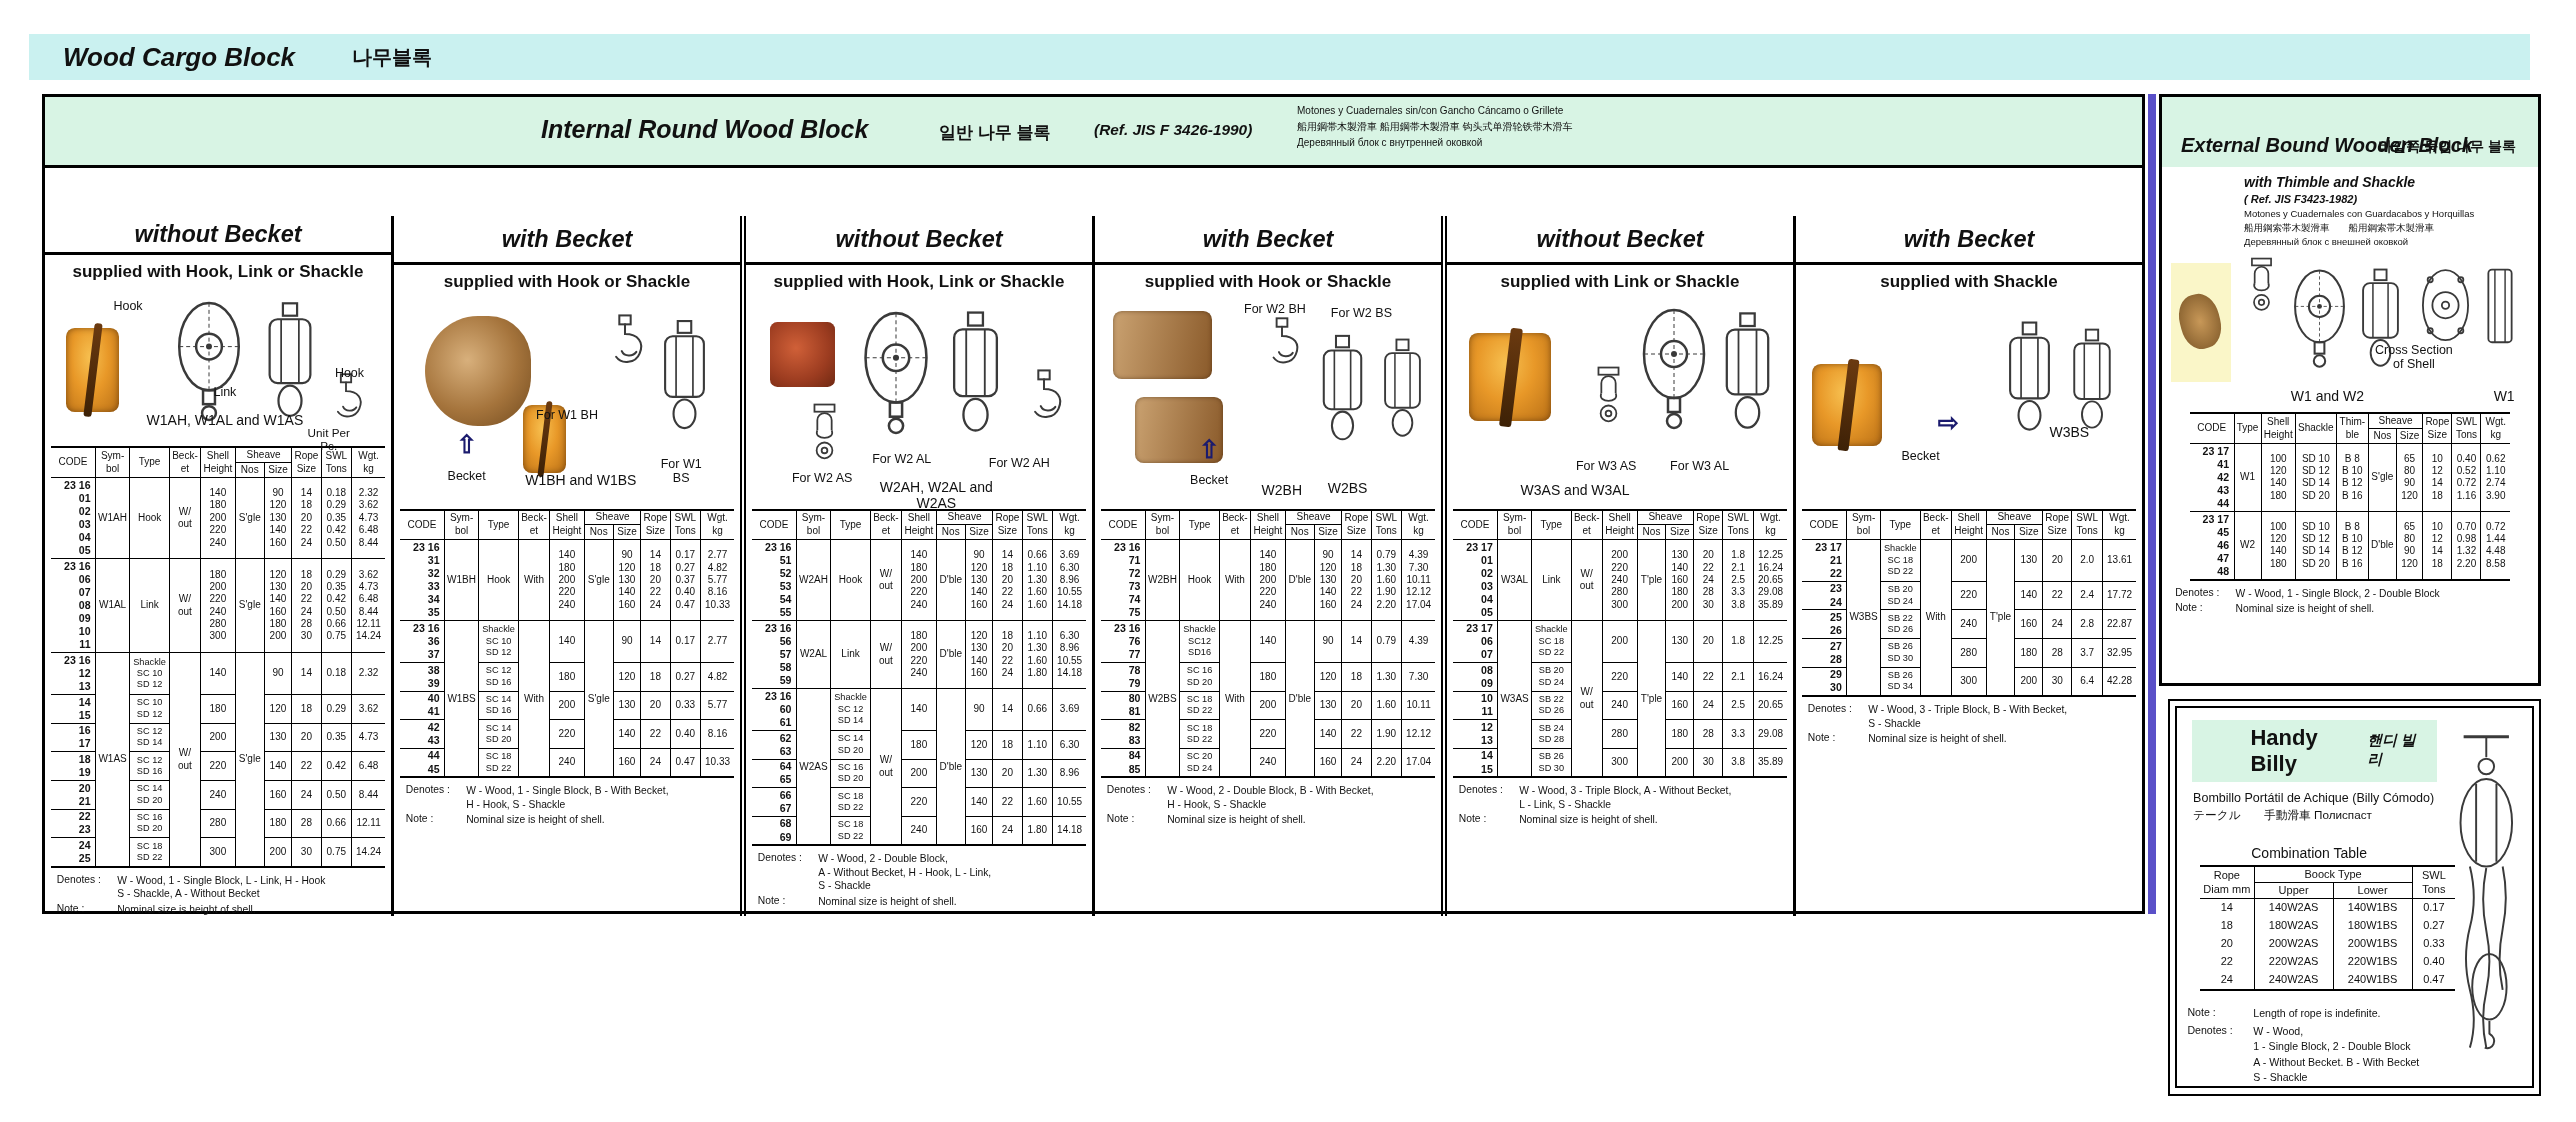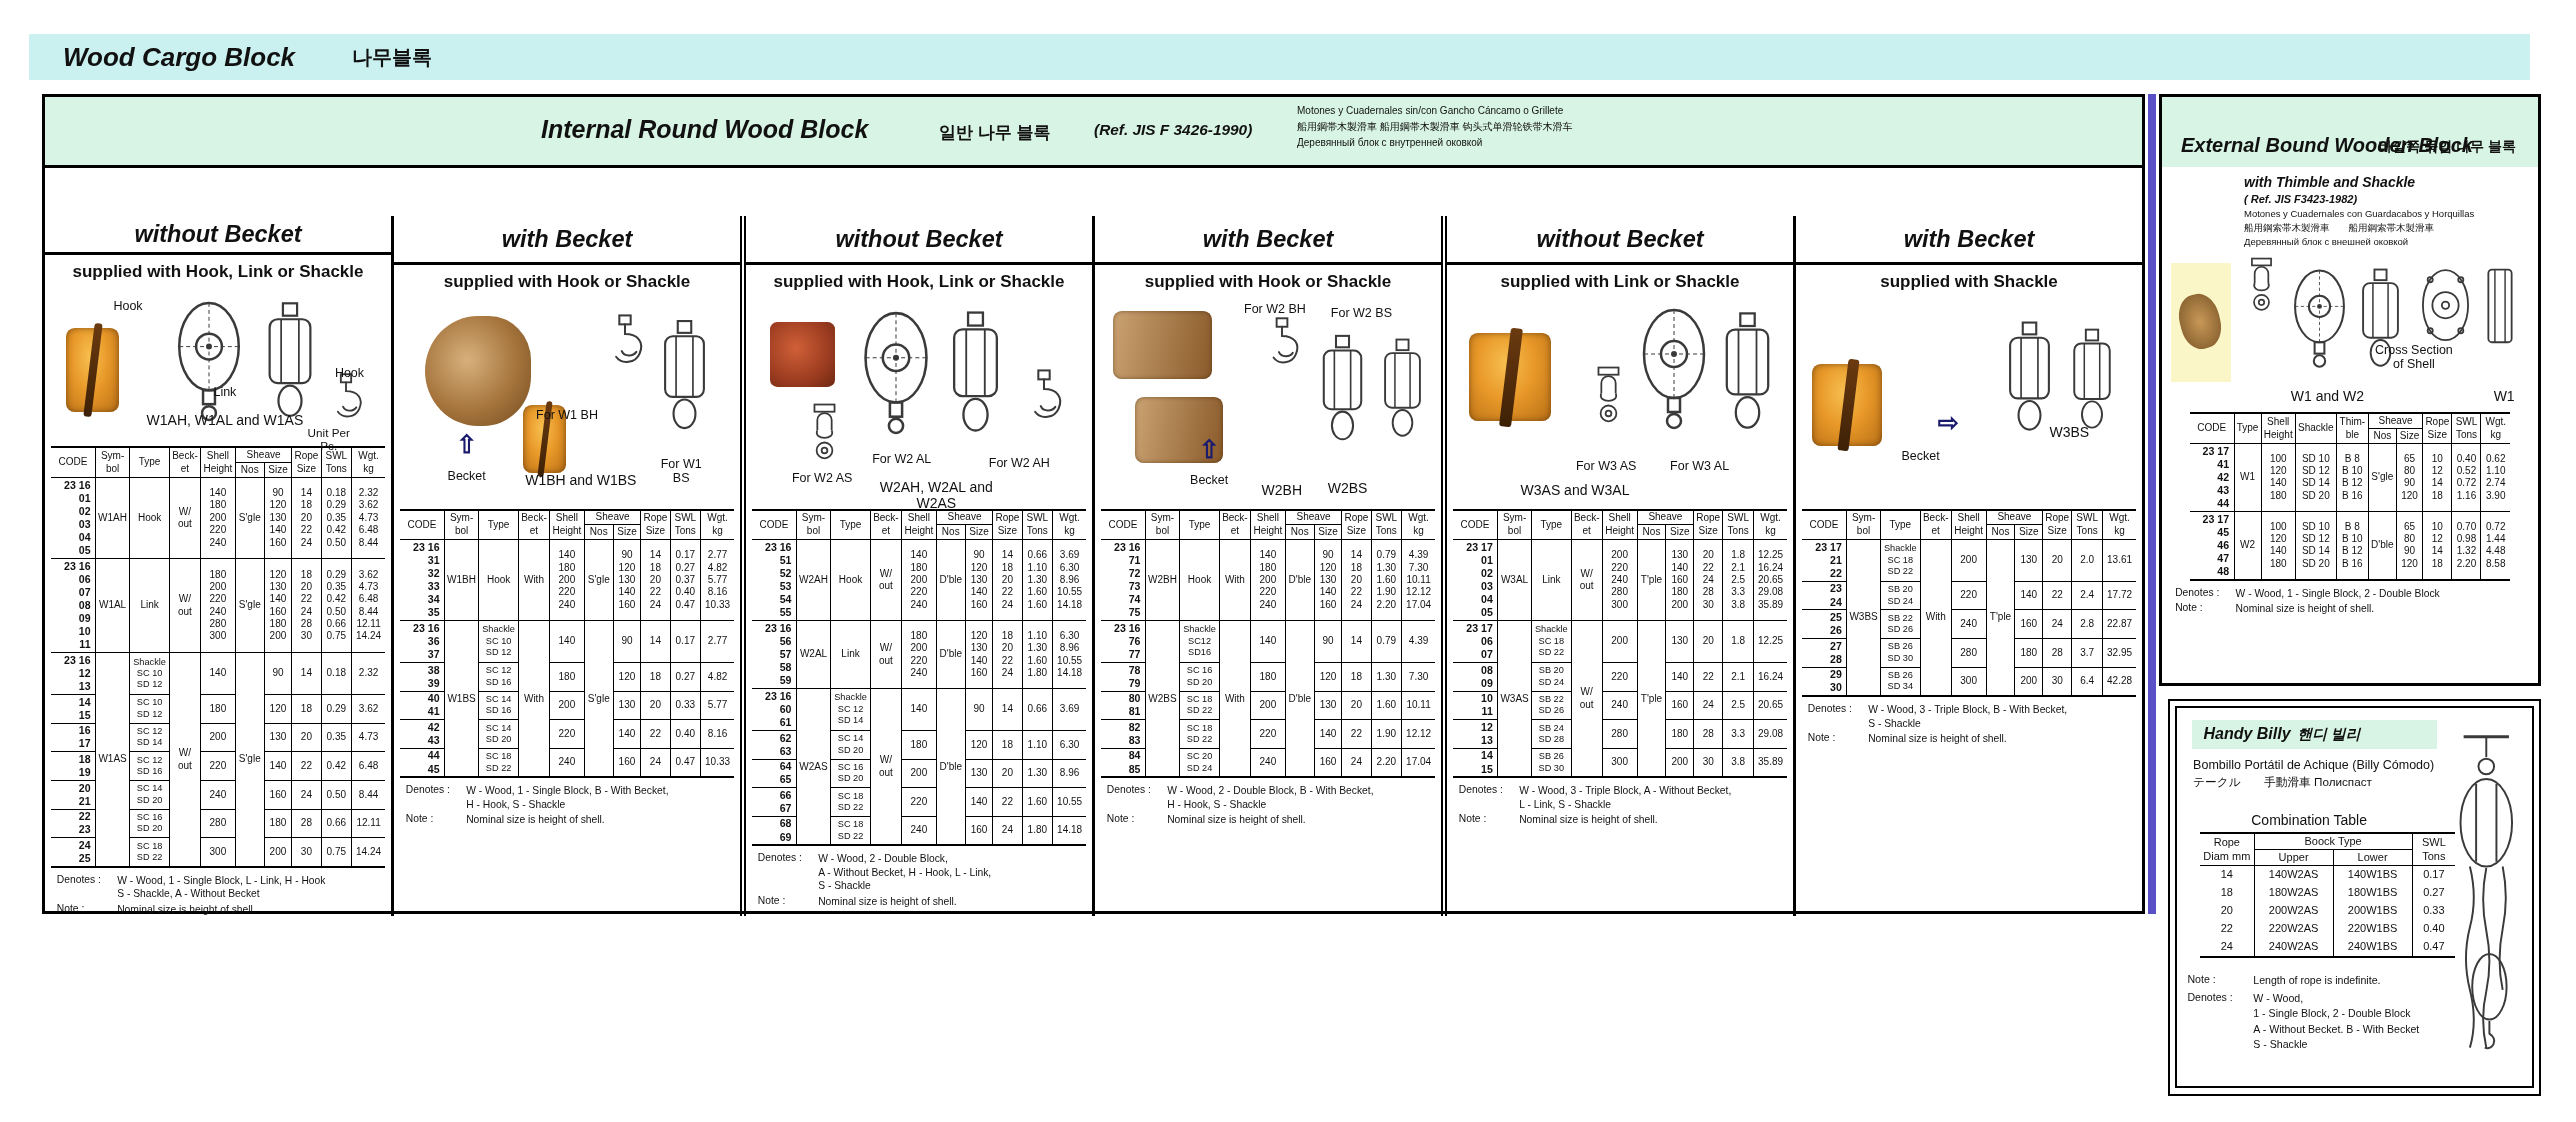--- a/index.html
+++ b/index.html
@@ -99,21 +99,21 @@
   .ext-ml { font-size:9.5px; white-space:pre-line; line-height:1.5; }
   .ext-illus { position:relative; height:163px; }
   .ext-tablezone { padding:0 7.3px; }
 
   
   .handybox { position:absolute; left:2168px; top:699px; width:373px; height:397px;
               border:2.9px solid #000; box-sizing:border-box; background:#fff; }
   .handy-inner { position:relative; margin:5.1px; border:2.2px solid #000; height:calc(100% - 14.7px); }
   .handy-band { margin:11.7px 95px 0 14.7px; background:#d8f4e4; padding:5.1px 11.7px;
                 display:flex; align-items:baseline; }
-  .handy-title { font-style:italic; font-weight:800; font-size:16px; }
+  .handy-title { font-weight:800; font-size:22px;margin-left:47px; }
   .handy-ko { margin-left:7px; font-style:italic; font-weight:700; font-size:14.7px; }
   .handy-es { margin:8.8px 0 0 16px; font-size:12.5px; }
   .handy-ja { margin:2.9px 0 0 16px; font-size:11.7px; }
   .handy-ct { margin:22px 0 4.4px; width:264px; text-align:center; font-size:14px; }
   .handy-tmount { margin-left:22px; display:flex; width:257px; justify-content:center; }
   .handy-notes { margin:14.7px 0 0 10.3px; font-size:10.6px; display:grid;
                  grid-template-columns:63px 1fr; row-gap:2.9px; column-gap:2.9px; }
   .handy-notes .txt { white-space:pre-line; line-height:1.45; }
   .handy-fig { position:absolute; right:2.9px; top:20.6px; width:87px; height:328px; }
 

